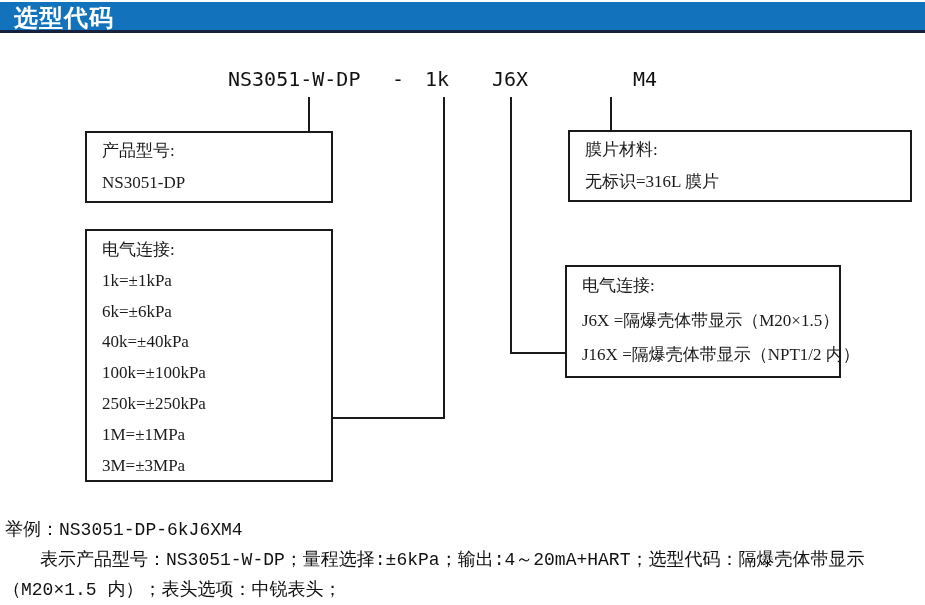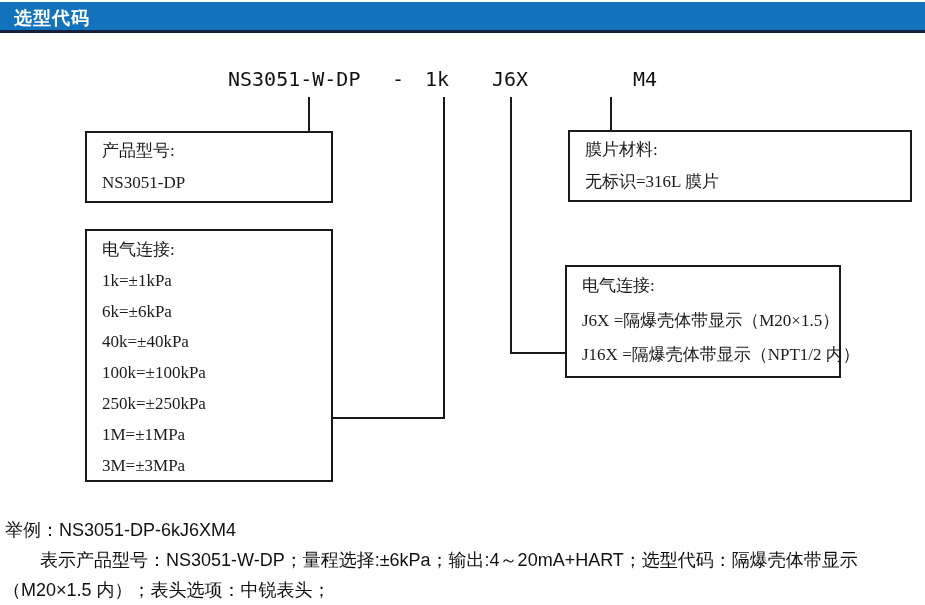--- a/index.html
+++ b/index.html
@@ -19,21 +19,21 @@
     left: 0; top: 2px;
     width: 925px; height: 31px;
     background: #1273bc;
     border-bottom: 3px solid #15213f;
   }
   .header-title {
     position: absolute;
     left: 14px; top: 3px;
     font-family: "Liberation Sans", "DejaVu Sans", sans-serif;
     font-weight: bold;
-    font-size: 18px;
+    font-size: 24px;
     line-height: 26px;
     color: #ffffff;
     letter-spacing: 1px;
   }
 
   .code-seg {
     position: absolute;
     top: 66px;
     font-family: "DejaVu Sans Mono", "Liberation Mono", monospace;
     font-size: 20px;
@@ -58,21 +58,21 @@
   }
   .dbox .bline {
     padding-left: 15px;
     line-height: 32px;
   }
   .dbox-range .bline { line-height: 30.8px; }
   .dbox-elec .bline { line-height: 34.5px; }
 
   .example-line {
     position: absolute;
-    font-family: Liberation Sans, sans-serif;
+    font-family: Liberation Mono, monospace;
     font-size: 18px;
     line-height: 24px;
     white-space: nowrap;
     color: #111111;
     text-align: center;
   }
 </style>
 </head>
 <body>
 

